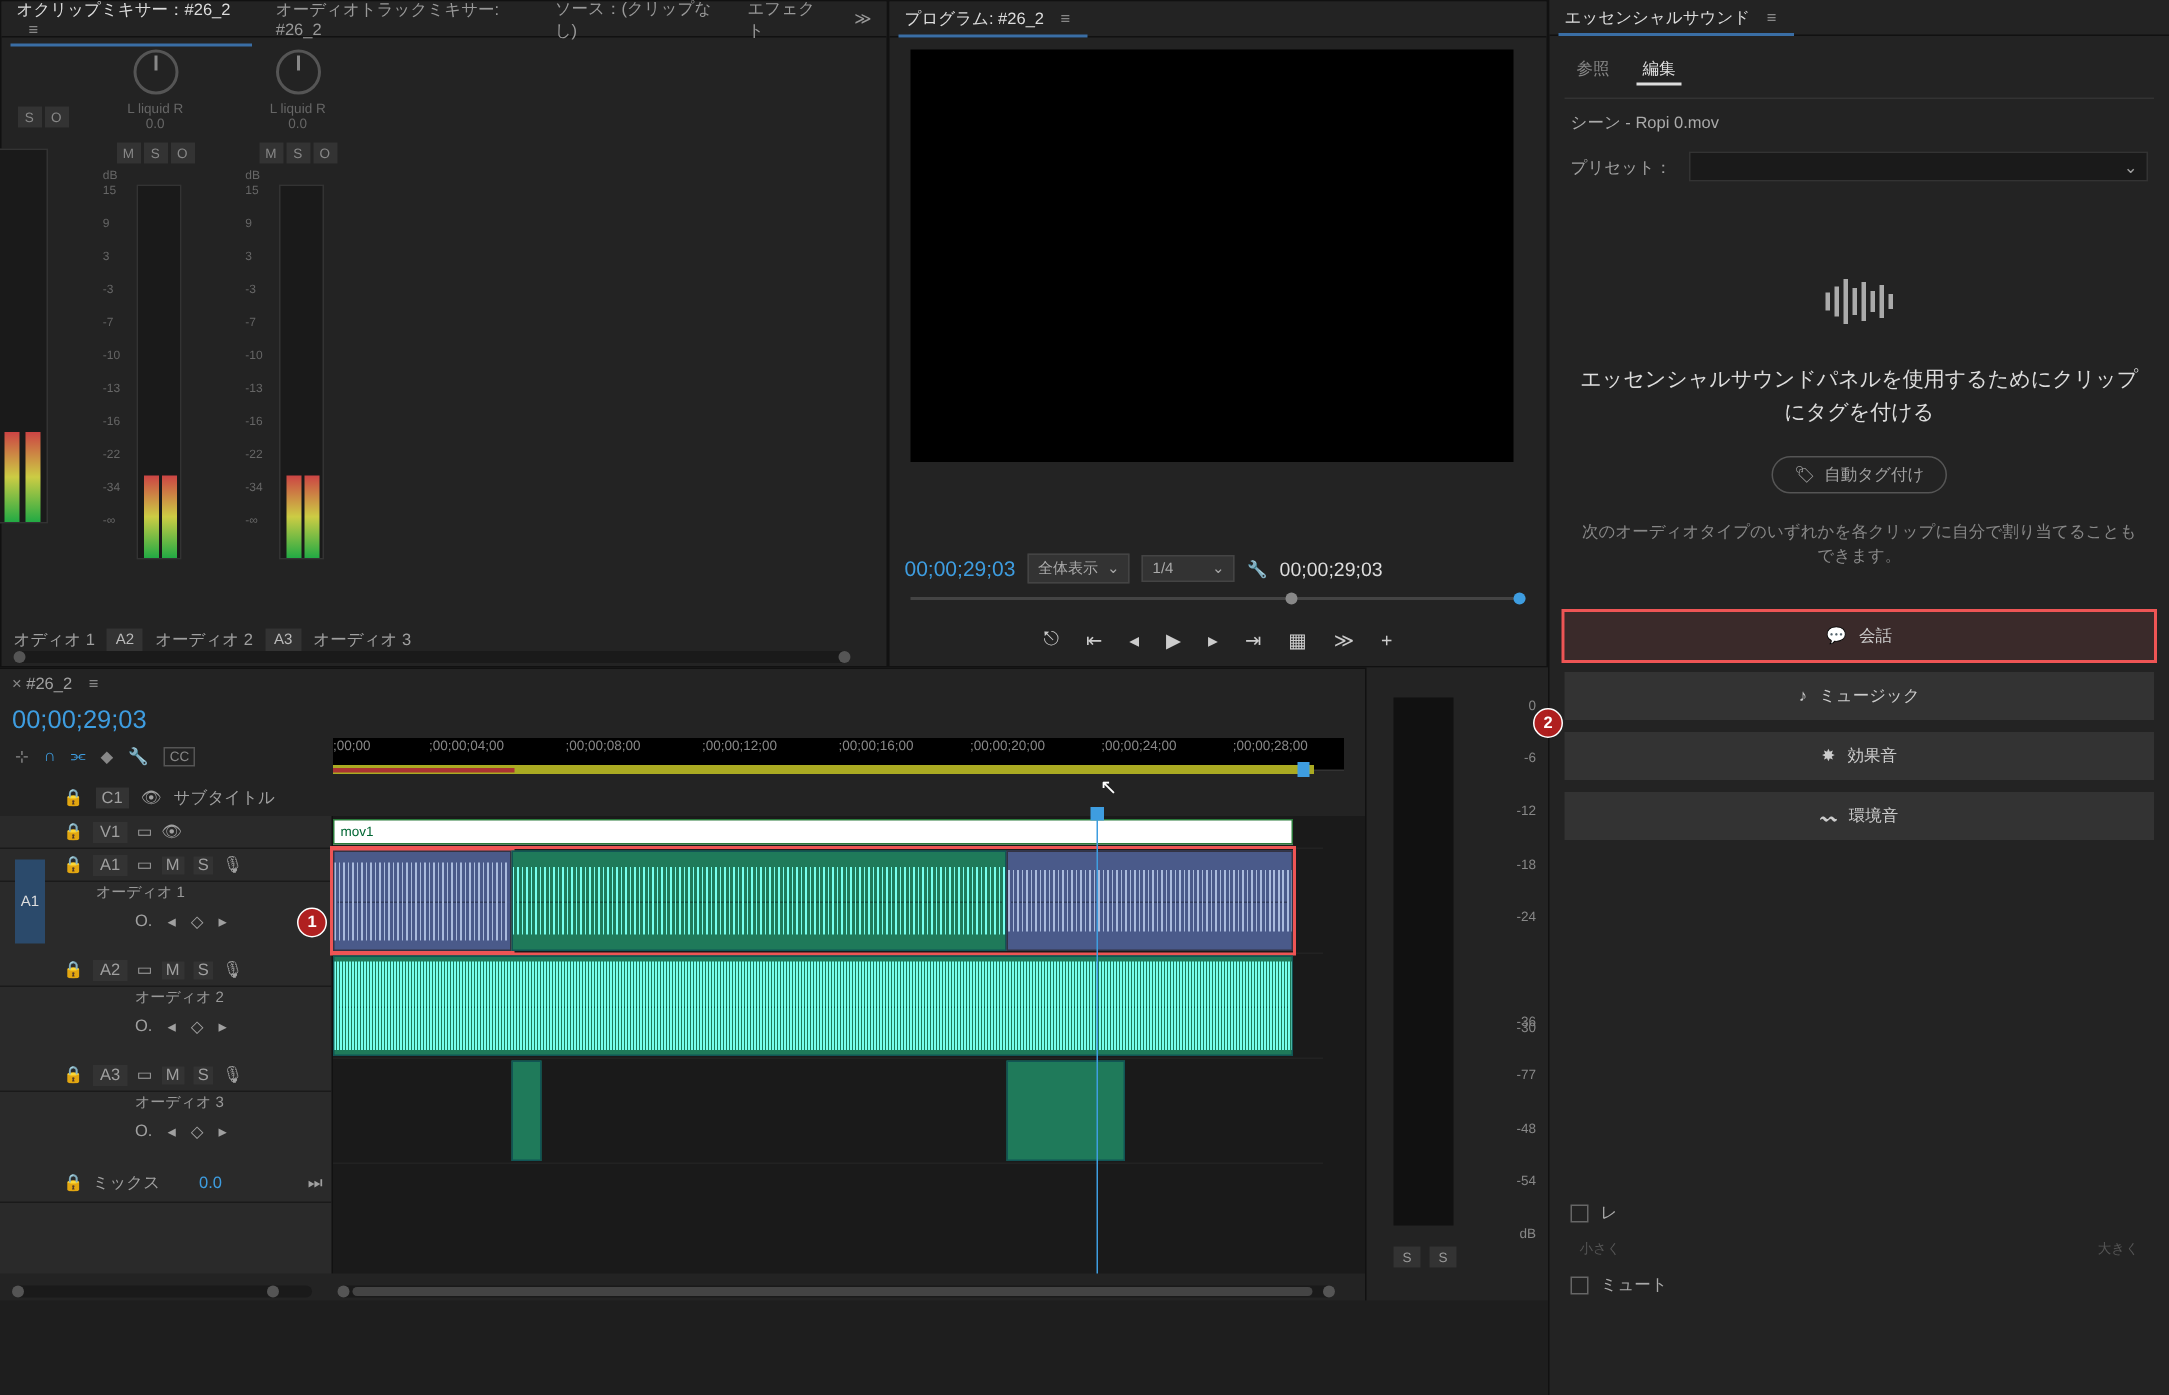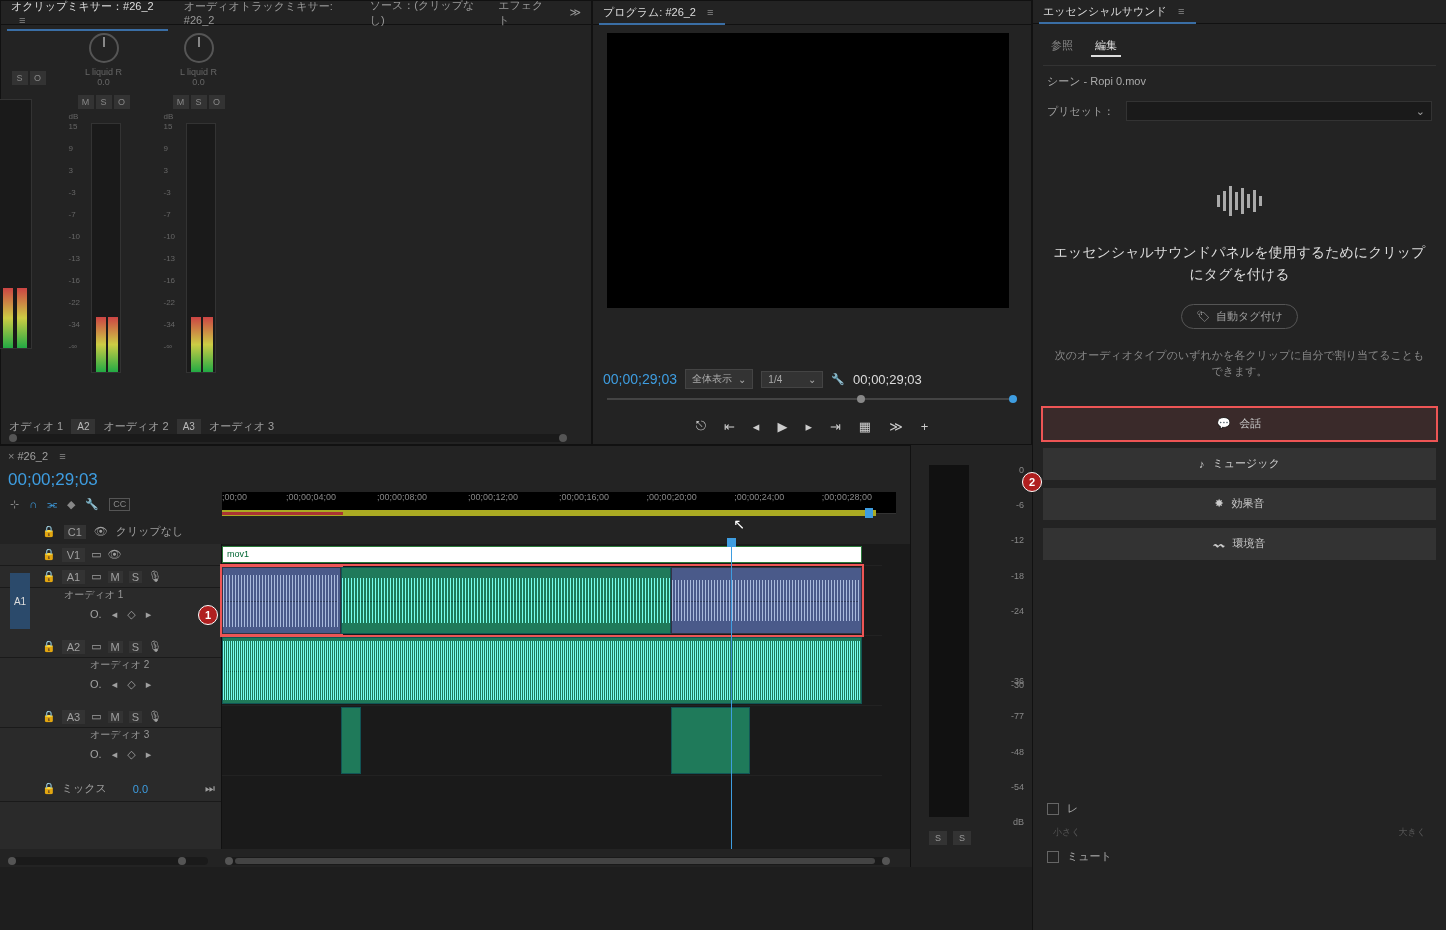--- a/index.html
+++ b/index.html
@@ -261,21 +261,21 @@
     <span style="color:#3e9de0;">∩</span>
     <span style="color:#3e9de0;">⫘</span>
     <span style="color:#888;">◆</span>
     <span style="color:#888;">🔧</span>
     <span style="color:#888; border:1px solid #555; padding:0 3px; font-size:9px;">CC</span>
   </div>
   <div style="position:absolute; top:78px; left:42px; display:flex; gap:8px; align-items:center;">
     <span>🔒</span>
     <span style="background:#333; padding:1px 4px;">C1</span>
     <span>👁</span>
-    <span>クリップなし</span>
+    <span>サブタイトル</span>
   </div>
 
   <div class="tl-ruler">
     <div class="tl-ruler-tick" style="left:0%;">;00;00</div>
     <div class="tl-ruler-tick" style="left:9.5%;">;00;00;04;00</div>
     <div class="tl-ruler-tick" style="left:23%;">;00;00;08;00</div>
     <div class="tl-ruler-tick" style="left:36.5%;">;00;00;12;00</div>
     <div class="tl-ruler-tick" style="left:50%;">;00;00;16;00</div>
     <div class="tl-ruler-tick" style="left:63%;">;00;00;20;00</div>
     <div class="tl-ruler-tick" style="left:76%;">;00;00;24;00</div>

